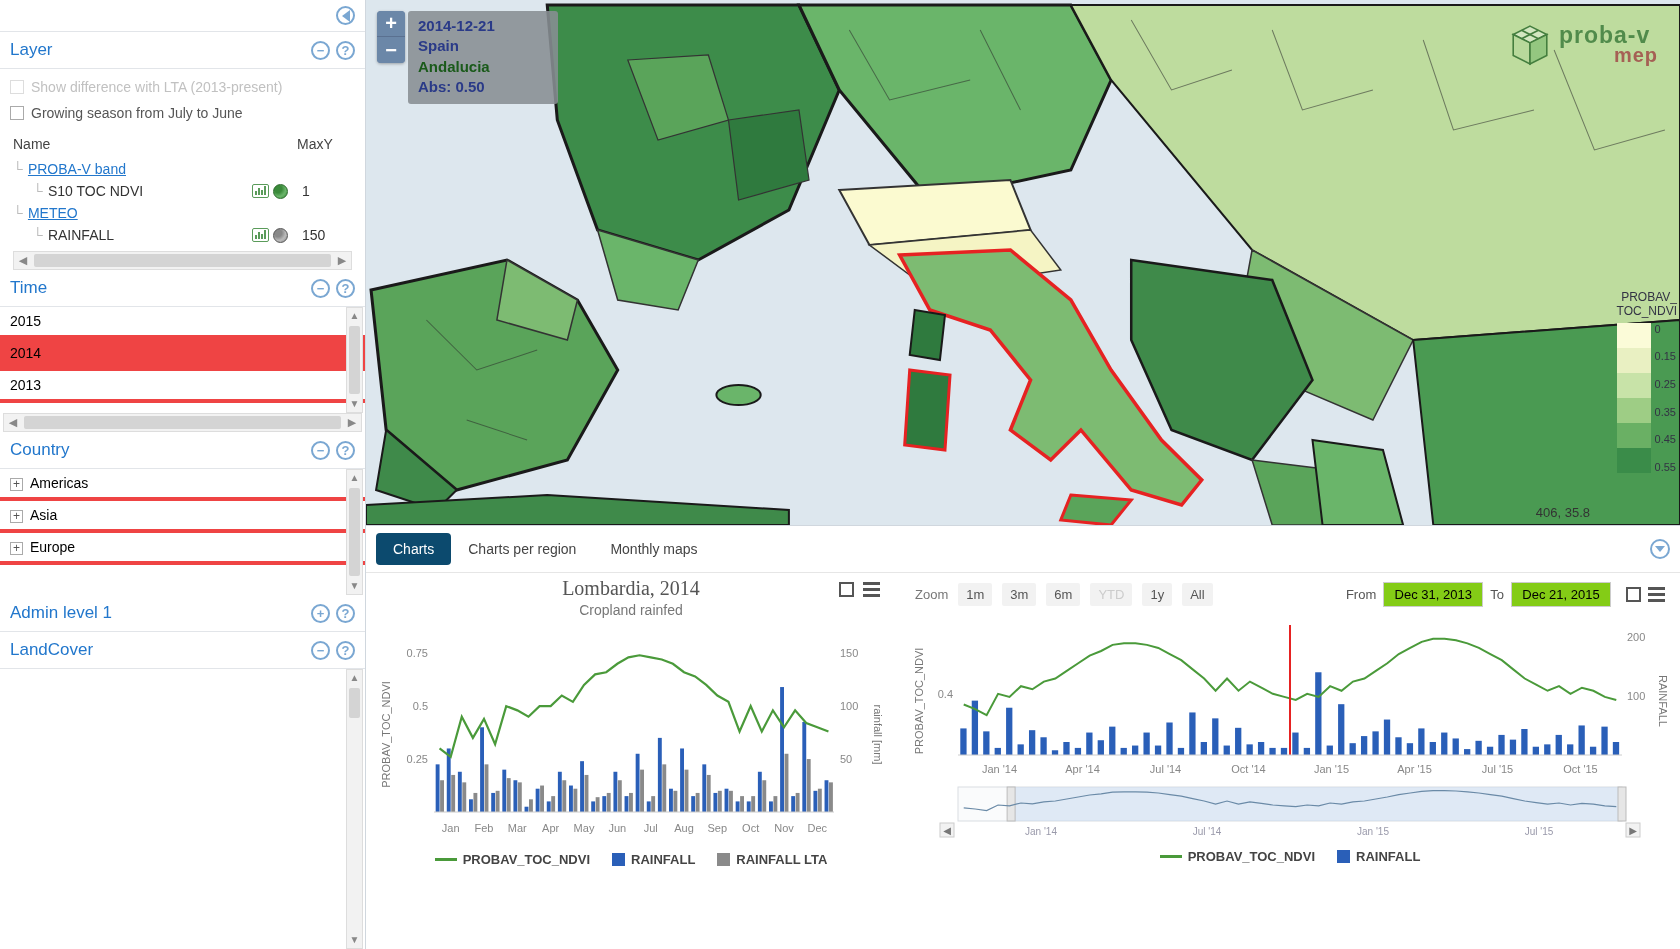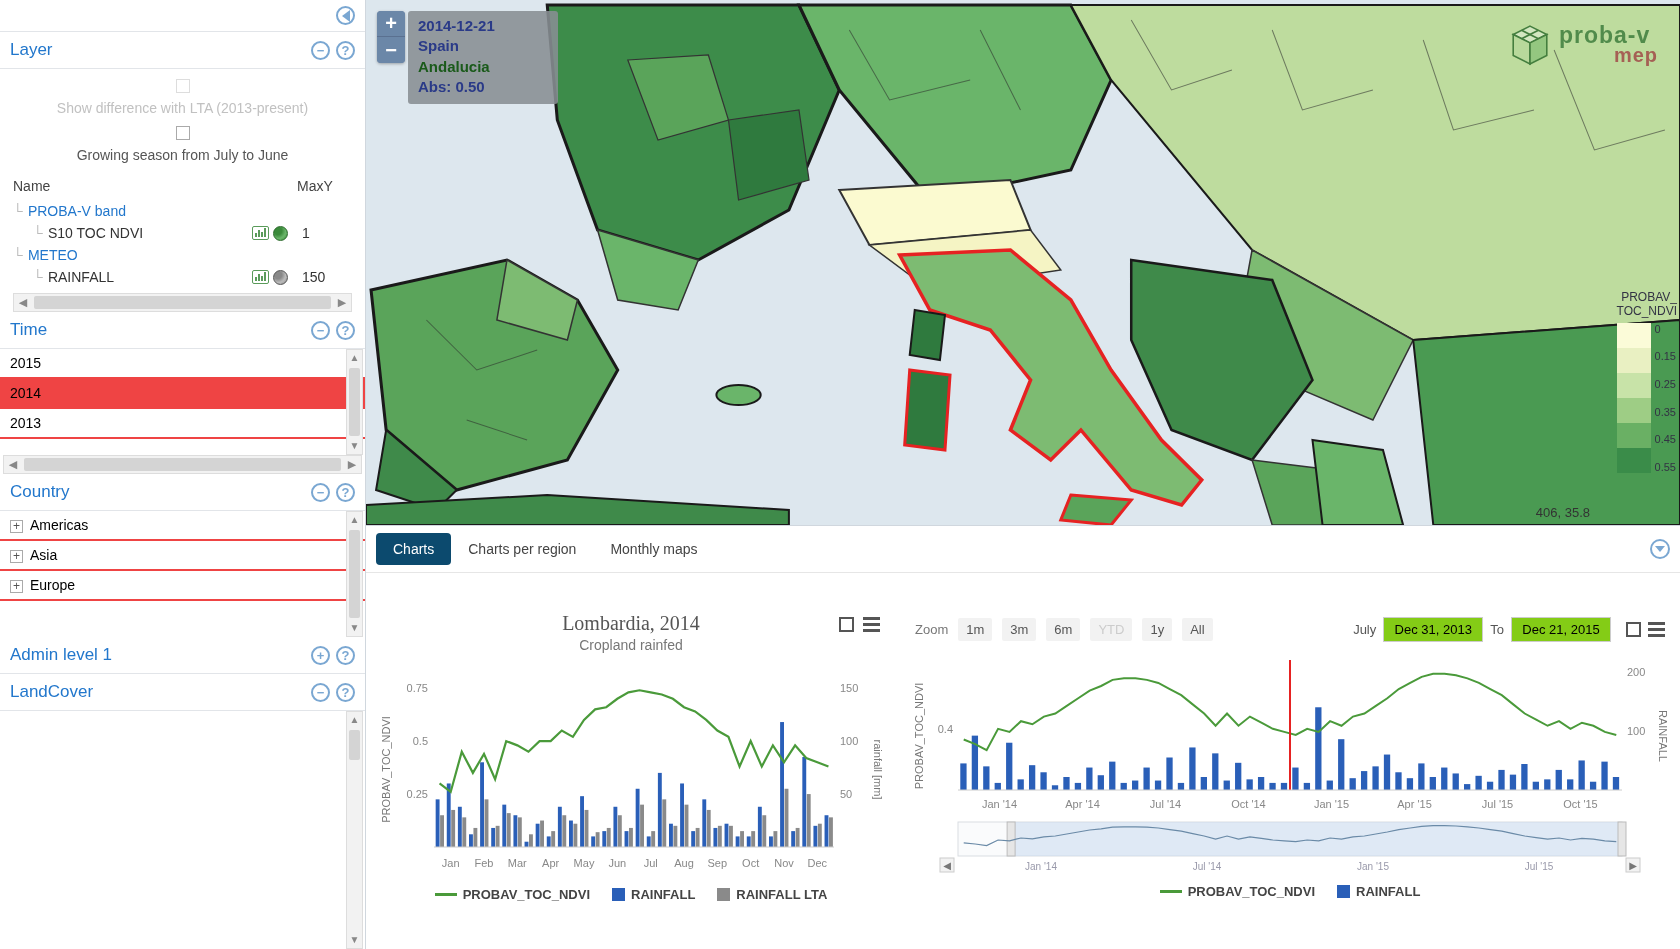--- a/index.html
+++ b/index.html
@@ -8,44 +8,44 @@
 .sidebar { width: 375px; height: 100%; border-right: 1px solid #d0d7de; display: flex; flex-direction: column; overflow: hidden; font-size: 14px; }
 .panel-header { background: #fff; padding: 8px 10px; border-bottom: 1px solid #e2e5e9; color: #2277cc; font-size: 17px; display: flex; align-items: center; justify-content: space-between; }
 .panel-header .icons { display: flex; gap: 6px; align-items: center; }
 .icon-circle { display: inline-flex; align-items: center; justify-content: center; width: 19px; height: 19px; border: 2px solid #7aa7d2; color: #7aa7d2; border-radius: 50%; font-size: 13px; font-weight: bold; line-height: 1; cursor: pointer; }
 .minus-icon::before { content: "−"; }
 .plus-icon::before { content: "+"; }
 .help-icon::before { content: "?"; }
 .collapse-header { display: flex; justify-content: flex-end; padding: 6px 10px; border-bottom: 1px solid #e2e5e9; }
 .chevron-left { width: 0; height: 0; border-top: 6px solid transparent; border-bottom: 6px solid transparent; border-right: 8px solid #7aa7d2; display: inline-block; }
 .layer-body { padding: 5px 10px 0 10px; }
-.chk-row { display: flex; align-items: center; gap: 7px; padding: 5px 0; font-size: 14px; color: #555; flex-direction: column; }
+.chk-row { display: flex; align-items: center; gap: 7px; padding: 5px 0; font-size: 14px; color: #555; }
 .chk-row.disabled { color: #c1c1c1; }
 .chk-box { width: 14px; height: 14px; border: 1px solid #aaa; background: #fff; display: inline-block; }
 .grid-header { display: flex; padding: 10px 3px 6px 3px; color: #444; font-size: 14px; }
 .grid-header .col-name { flex: 1; }
 .grid-header .col-maxy { width: 55px; text-align: left; margin-left: 55px; }
 .tree { font-size: 14px; color: #333; padding: 0 3px; }
 .tree-row { display: flex; align-items: center; padding: 3px 0; }
 .tree-indent { display: inline-block; width: 20px; }
 .tree-conn { color: #bbb; margin-right: 5px; }
-.tree-link { color: #2277cc; cursor: pointer; }
+.tree-link { color: #2277cc; text-decoration: underline; cursor: pointer; }
 .tree-leaf { color: #333; }
 .tree-badge-group { margin-left: auto; display: flex; align-items: center; gap: 4px; }
 .badge-chart { display:inline-flex; align-items:flex-end; gap:1px; padding:2px; border:1px solid #5a9b5a; border-radius:2px; height:14px; }
 .badge-chart span { width:2px; background:#5a9b5a; }
 .globe-on, .globe-off { width:15px; height:15px; border-radius:50%; display:inline-block; }
 .globe-on { background: radial-gradient(circle at 30% 30%, #3a8a3a 30%, #6ab56a 60%, #3a8a3a); border:1px solid #2a6a2a; }
 .globe-off { background: radial-gradient(circle at 30% 30%, #888 30%, #bbb 60%, #888); border:1px solid #555; }
 .maxy-val { width: 50px; text-align: left; margin-left: 10px; }
 .hscroll { height: 19px; background: #f2f2f2; border: 1px solid #ddd; margin: 5px 3px 0 3px; display: flex; align-items: center; position: relative; }
 .hscroll .arrow { width: 18px; text-align: center; color: #888; font-size: 11px; }
 .hscroll .thumb { flex: 1; height: 13px; background: #d4d4d4; border-radius: 2px; margin: 0 2px; }
 .list { font-size: 14px; }
-.list-item { padding: 6px 10px; border-bottom: 2px solid #ef4444; cursor: pointer; }
+.list-item { padding: 6px 10px; border-bottom: 4px solid #ef4444; cursor: pointer; }
 .list-item.selected { background: #ef4444; }
 .list-item .expander { display: inline-block; width: 13px; height: 13px; border: 1px solid #aaa; text-align: center; line-height: 11px; font-size: 12px; margin-right: 7px; color: #555; }
 .list-wrap { position: relative; }
 .list-wrap .vscroll { position: absolute; right: 2px; top: 0; bottom: 0; width: 17px; background: #f2f2f2; border: 1px solid #ddd; display: flex; flex-direction: column; }
 .vscroll .arrow { height: 16px; text-align: center; font-size: 10px; color: #888; line-height: 16px; }
 .vscroll .thumb { flex: 1; background: #d4d4d4; margin: 2px; border-radius: 2px; }
 .main { flex: 1; display: flex; flex-direction: column; position: relative; }
 .map { flex: 0 0 525px; position: relative; background: #e8eef3; overflow: hidden; }
 .map svg { width: 100%; height: 100%; }
 .zoom-ctrl { position: absolute; top: 11px; left: 11px; width: 28px; background: #6b87a8; border-radius: 4px; overflow: hidden; box-shadow: 0 1px 3px rgba(0,0,0,0.3); }
@@ -66,21 +66,21 @@
 .legend .colors div { flex: 1; }
 .legend .labels { display: flex; flex-direction: column; justify-content: space-between; margin-left: 4px; font-size: 11px; }
 .map-coords { position: absolute; bottom: 5px; right: 90px; font-size: 13px; color: #333; }
 .charts-pane { flex: 1; border-top: 1px solid #d0d7de; display: flex; flex-direction: column; background: #fff; overflow: hidden; }
 .tabs-bar { display: flex; align-items: center; padding: 7px 10px; gap: 0; border-bottom: 1px solid #e6e6e6; }
 .tab { padding: 8px 17px; font-size: 14px; color: #444; cursor: pointer; border-radius: 4px; }
 .tab.active { background: #0c4a6e; color: #fff; }
 .tabs-bar .spacer { flex: 1; }
 .collapse-down { width: 20px; height: 20px; border: 2px solid #7aa7d2; border-radius: 50%; display: inline-flex; align-items: center; justify-content: center; }
 .collapse-down::before { content: ""; width: 0; height: 0; border-left: 5px solid transparent; border-right: 5px solid transparent; border-top: 6px solid #7aa7d2; }
-.charts-row { flex: 1; display: flex; gap: 24px; padding: 4px 10px 0 10px; overflow: hidden; margin-top: 35px; }
+.charts-row { flex: 1; display: flex; gap: 24px; padding: 4px 10px 0 10px; overflow: hidden; }
 .chart-box { position: relative; }
 .chart-box.left { flex: 0 0 510px; }
 .chart-box.right { flex: 1; }
 .chart-title { text-align: center; font-size: 20px; color: #555; font-family: Georgia, serif; margin-bottom: 2px; }
 .chart-subtitle { text-align: center; font-size: 14px; color: #777; margin-bottom: 9px; }
 .chart-toolbar { position: absolute; top: 5px; right: 6px; display: flex; gap: 9px; align-items: center; }
 .sq-icon { width: 15px; height: 15px; border: 2px solid #555; }
 .menu-icon { display: flex; flex-direction: column; gap: 3px; }
 .menu-icon span { width: 17px; height: 3px; background: #555; }
 .range-toolbar { display: flex; align-items: center; gap: 10px; font-size: 13px; color: #555; padding: 5px 5px 14px 5px; }
@@ -488,21 +488,21 @@
         <div class="chart-box right">
           <div class="range-toolbar">
             <span class="zoom-lbl">Zoom</span>
             <button class="rng">1m</button>
             <button class="rng">3m</button>
             <button class="rng">6m</button>
             <button class="rng dis">YTD</button>
             <button class="rng">1y</button>
             <button class="rng">All</button>
             <span class="from-to">
-              <span>July</span>
+              <span>From</span>
               <input class="date" value="Dec 31, 2013" style="">
               <span>To</span>
               <input class="date" value="Dec 21, 2015" style="">
               <span class="sq-icon" style="margin-left:8px;"></span>
               <span class="menu-icon">
                   <span></span>
                   <span></span>
                   <span></span>
                 </span>
             </span>

